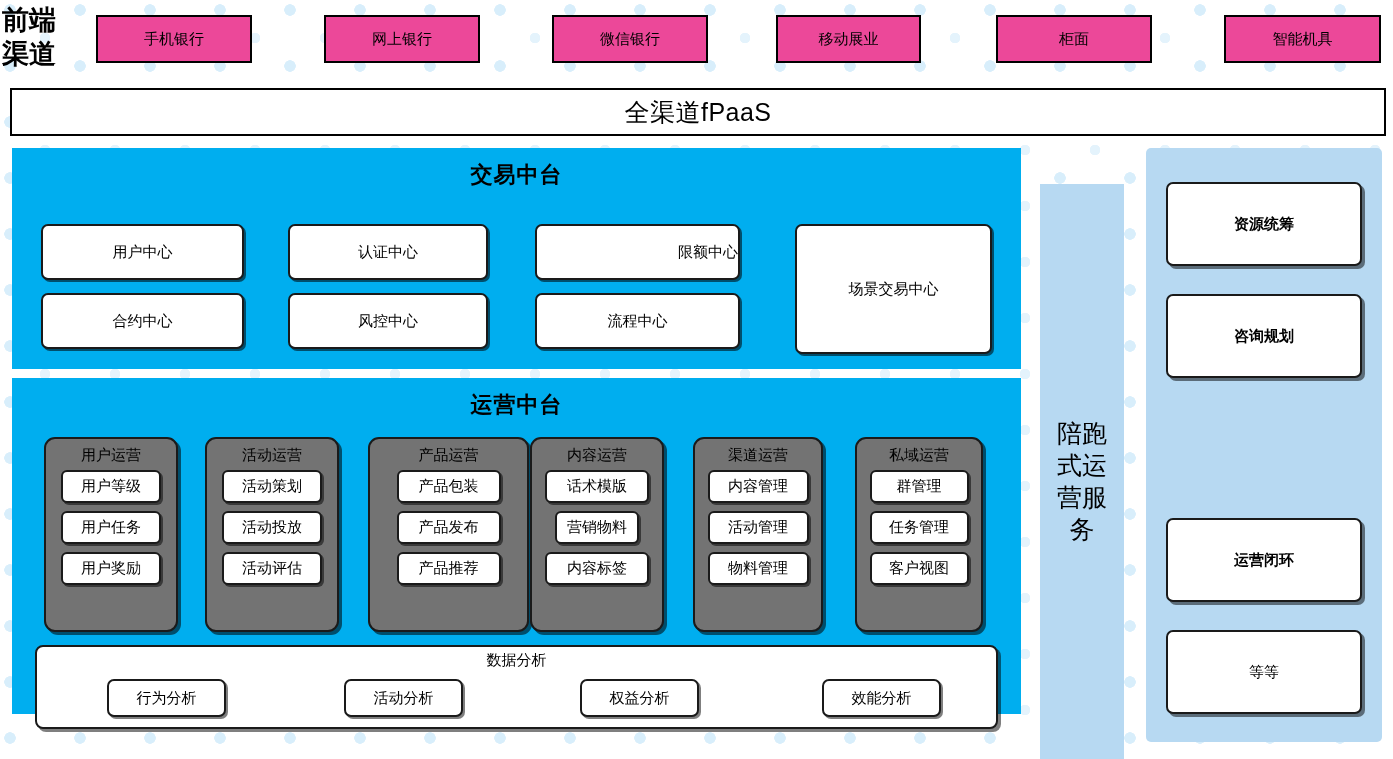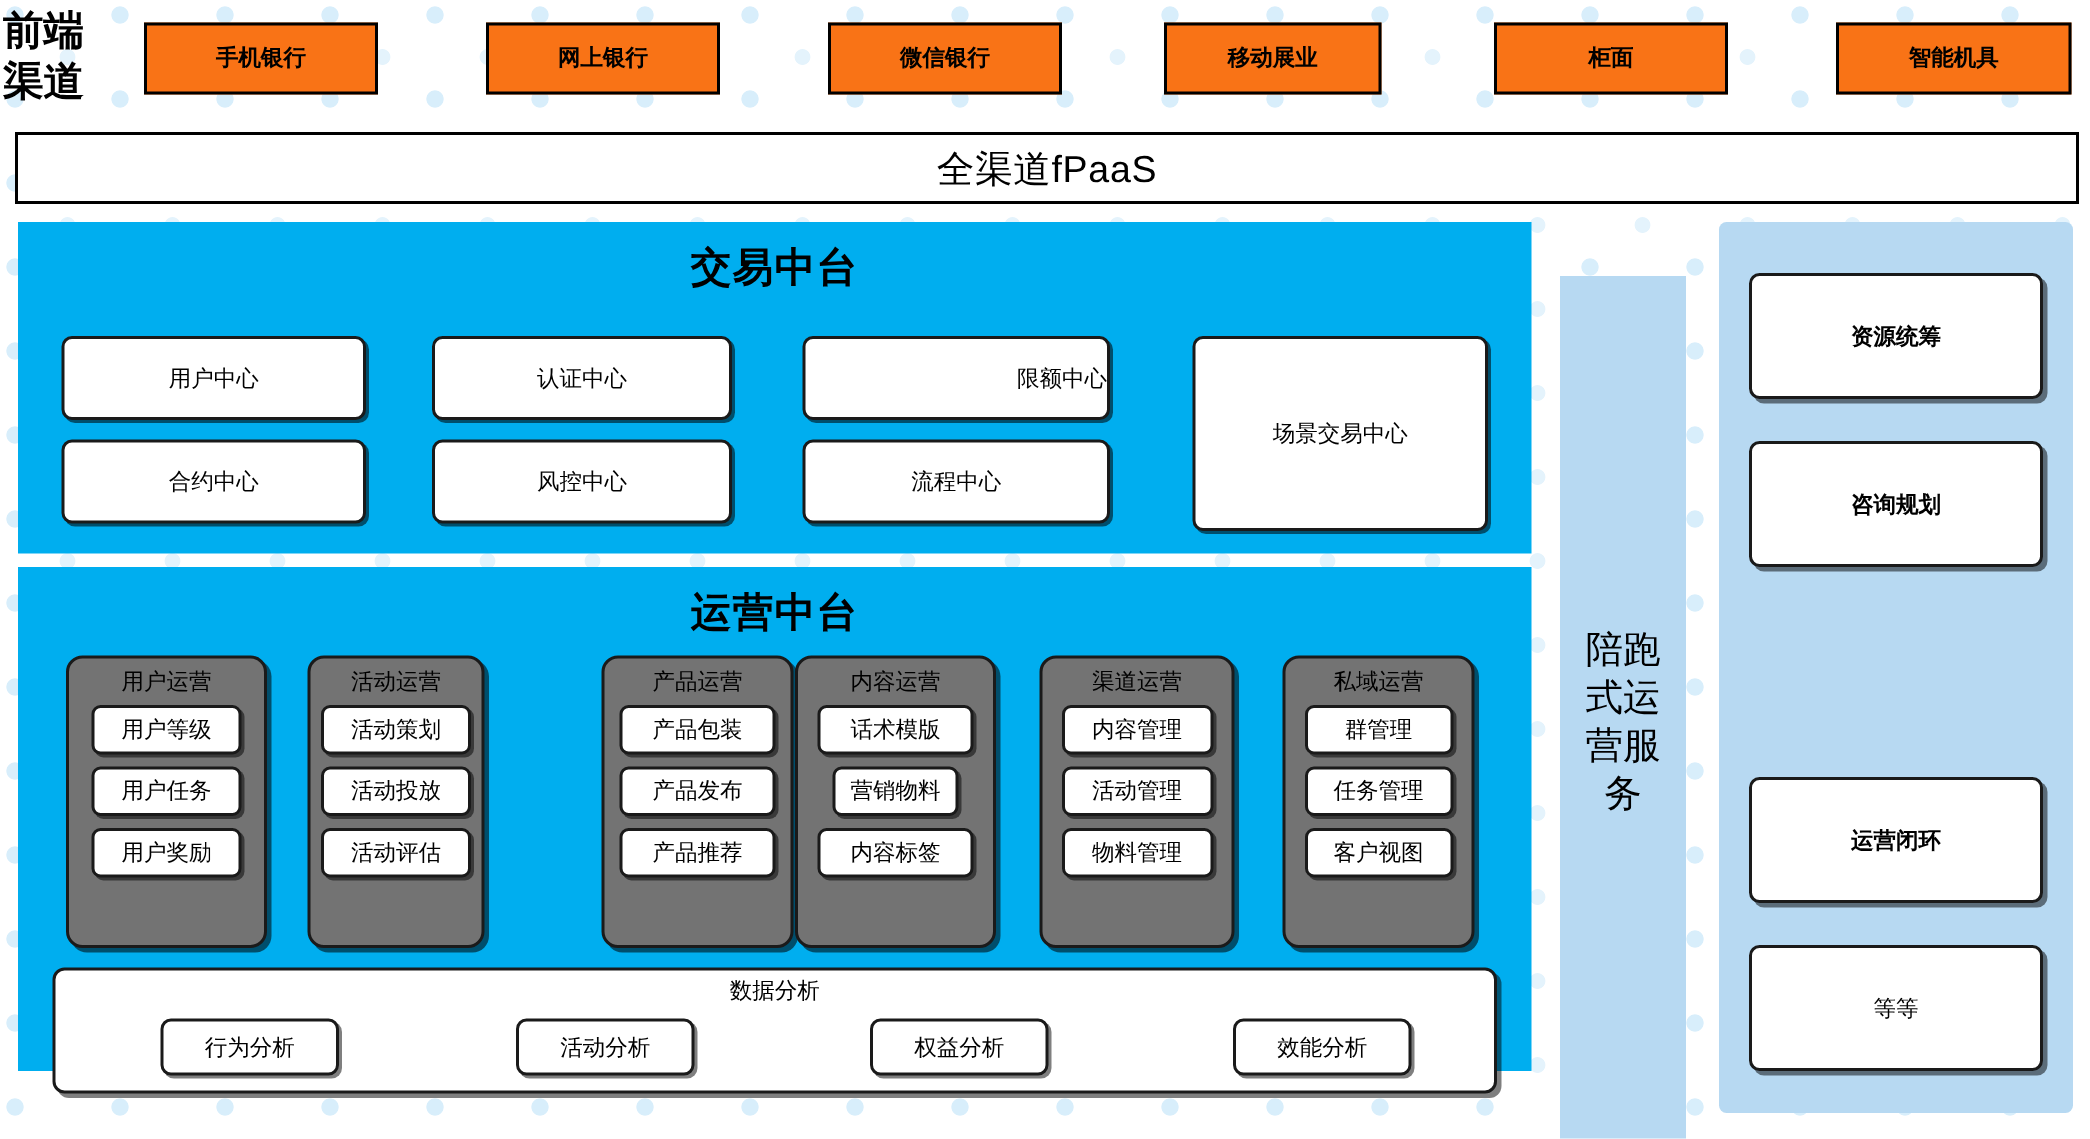--- a/index.html
+++ b/index.html
@@ -16,30 +16,29 @@
     background-image:
       radial-gradient(circle at 10px 10px, #d8eefb 5.5px, transparent 6px),
       radial-gradient(circle at 45px 38px, #e4f3fc 5px, transparent 5.5px);
     background-size: 70px 56px, 70px 56px;
     font-family: "Liberation Sans", "DejaVu Sans", sans-serif;
     color: #000;
   }
 
   
   .sq-box {
-    background: #f97316;
+    background: #ec4899;
     border: 2px solid #000000;
     display: flex;
     align-items: center;
     justify-content: center;
     text-align: center;
     font-size: 15px;
     line-height: 1.25;
     position: absolute;
-    font-weight: bold;
   }
 
   .rnd-box {
     background: #ffffff;
     border: 2px solid #1a1a1a;
     border-radius: 7px;
     box-shadow: 2px 2px 0 rgba(0,0,0,0.55);
     display: flex;
     align-items: center;
     justify-content: center;
@@ -99,21 +98,21 @@
     width: 1009px;
   }
   #trade-panel { top: 148px; height: 221px; }
   #ops-panel   { top: 378px; height: 336px; padding-left: 40px; }
 
   .panel-title {
     position: absolute;
     left: 0;
     right: 0;
     text-align: center;
-    font-size: 27px;
+    font-size: 22px;
     font-weight: bold;
     letter-spacing: 1px;
   }
   #trade-panel .panel-title { top: 12px; }
   #ops-panel   .panel-title { top: 12px; }
 
   
   .trade-box {
     height: 56px;
     font-size: 15px;
@@ -299,28 +298,28 @@
   <div class="panel-title">运营中台</div>
 </div>
 
 <div class="ops-card" style="left:44px; width:134px;">
   <div class="ops-card-title">用户运营</div>
   <div class="ops-sub" style="width:100px;">用户等级</div>
   <div class="ops-sub" style="width:100px;">用户任务</div>
   <div class="ops-sub" style="width:100px;">用户奖励</div>
 </div>
 
-<div class="ops-card" style="left:205px; width:118px;">
+<div class="ops-card" style="left:205px; width:134px;">
   <div class="ops-card-title">活动运营</div>
   <div class="ops-sub" style="width:100px;">活动策划</div>
   <div class="ops-sub" style="width:100px;">活动投放</div>
   <div class="ops-sub" style="width:100px;">活动评估</div>
 </div>
 
-<div class="ops-card" style="left:368px; width:128px;margin-left:33px;">
+<div class="ops-card" style="left:368px; width:161px;">
   <div class="ops-card-title">产品运营</div>
   <div class="ops-sub" style="width:104px;">产品包装</div>
   <div class="ops-sub" style="width:104px;">产品发布</div>
   <div class="ops-sub" style="width:104px;">产品推荐</div>
 </div>
 
 <div class="ops-card" style="left:530px; width:134px;">
   <div class="ops-card-title">内容运营</div>
   <div class="ops-sub" style="width:104px;">话术模版</div>
   <div class="ops-sub" style="width:84px;">营销物料</div>

